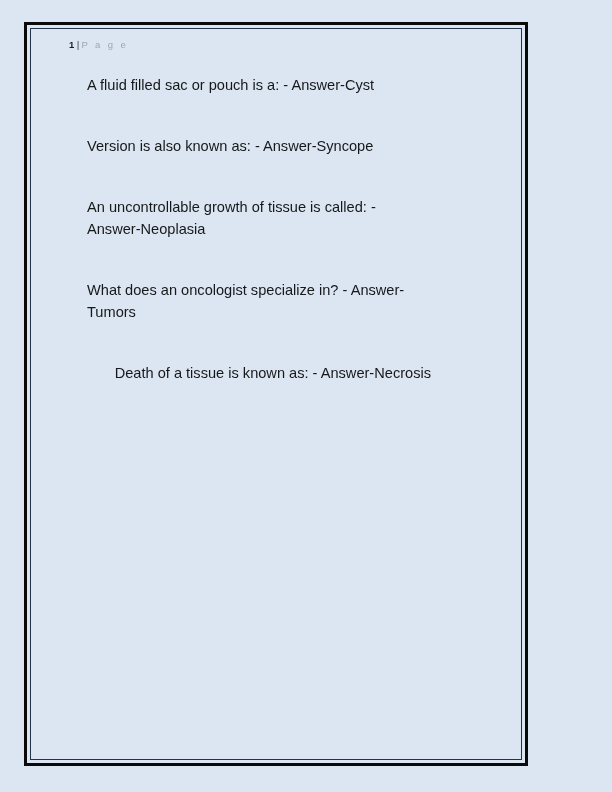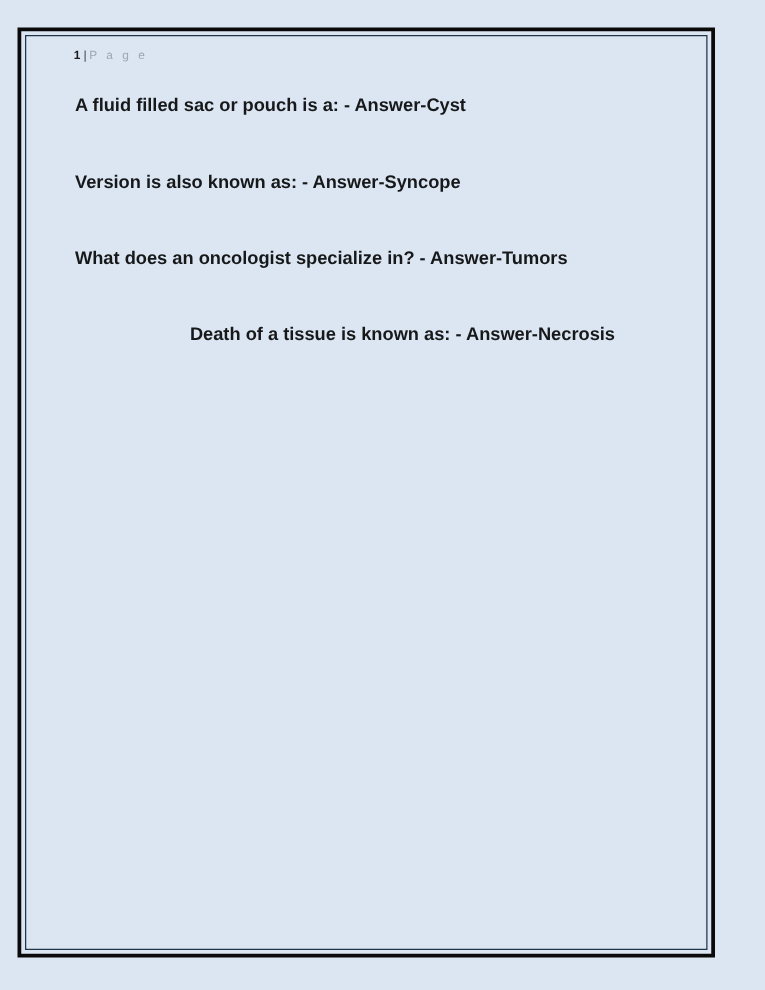--- a/index.html
+++ b/index.html
@@ -10,23 +10,23 @@
     width: 612px;
     height: 792px;
     background: #dce6f2;
     font-family: "Liberation Sans", sans-serif;
     overflow: hidden;
   }
 
   
   .page {
     position: absolute;
-    left: 14px;
+    left: 24px;
     top: 22px;
-    width: 558px;
+    width: 504px;
     height: 744px;
     box-sizing: border-box;
     border: 3px solid #0a0a0a;
     background: #dce6f2;
   }
   .page-inner {
     position: absolute;
     left: 3px;
     top: 3px;
     right: 3px;
@@ -74,24 +74,23 @@
     text-align: center;
     color: #e4141c;
     font-weight: bold;
     font-size: 14.7px;
     line-height: 19.2px;
     letter-spacing: -0.1px;
   }
 
   
   .qa-list {
-    margin: 1px;
+    margin: 18px;
     padding: 0;
     list-style: none;
-    font-weight: bold;
   }
   .qa-item {
     color: #16181a;
     font-size: 14.6px;
     line-height: 22px;
     margin: 0 0 39px 0;
     padding-right: 46px;
   }
   .qa-item:last-child {
     margin-bottom: 0;
@@ -106,19 +105,20 @@
     <div class="content">
 
       <div class="header">
         <span class="pg-num">1</span><span class="pg-sep">|</span><span class="pg-word">P a g e</span>
       </div>
 
 
       <ul class="qa-list">
         <li class="qa-item">A fluid filled sac or pouch is a: - Answer-Cyst</li>
         <li class="qa-item">Version is also known as: - Answer-Syncope</li>
+        <li class="qa-item">An uncontrollable growth of tissue is called: - Answer-Neoplasia</li>
         <li class="qa-item">What does an oncologist specialize in? - Answer-Tumors</li>
         <li class="qa-item">Death of a tissue is known as: - Answer-Necrosis</li>
       </ul>
 
     </div>
   </div>
 </div>
 
 </body></html>

